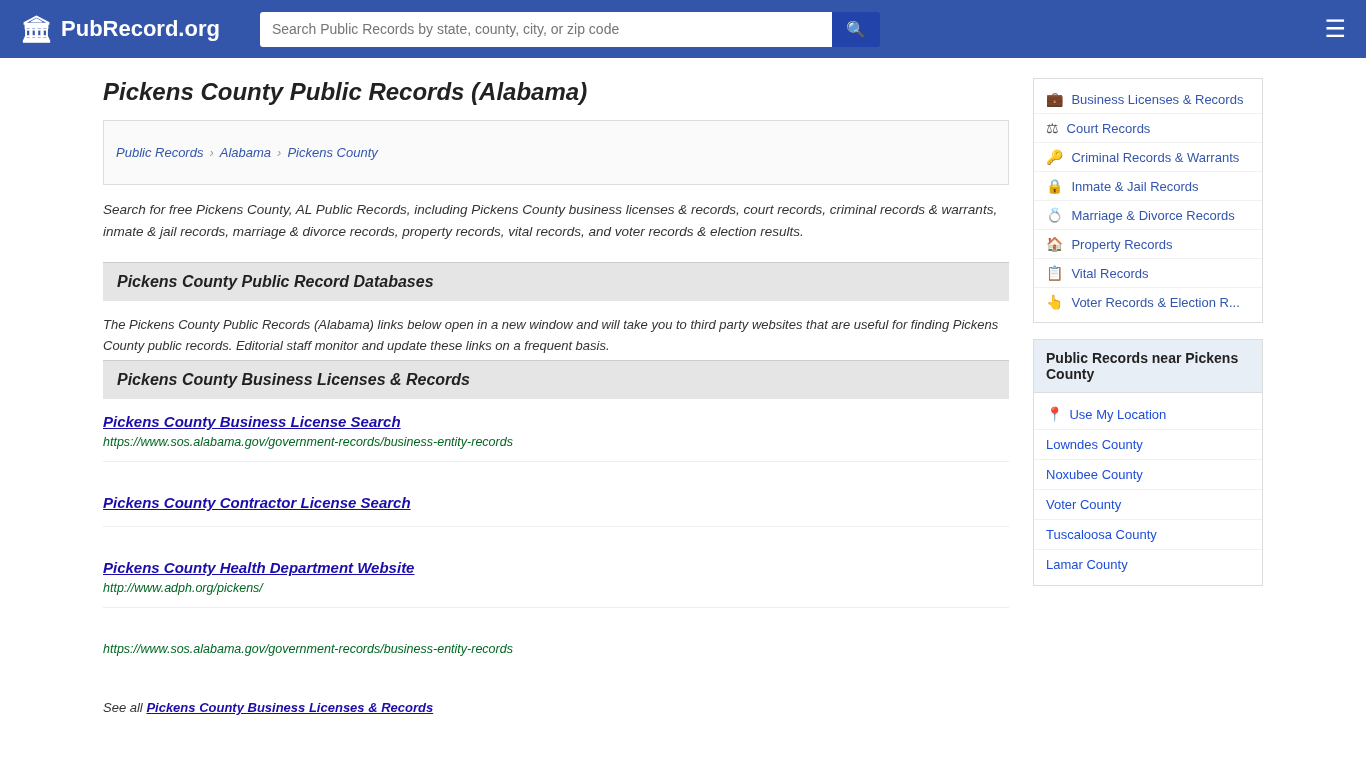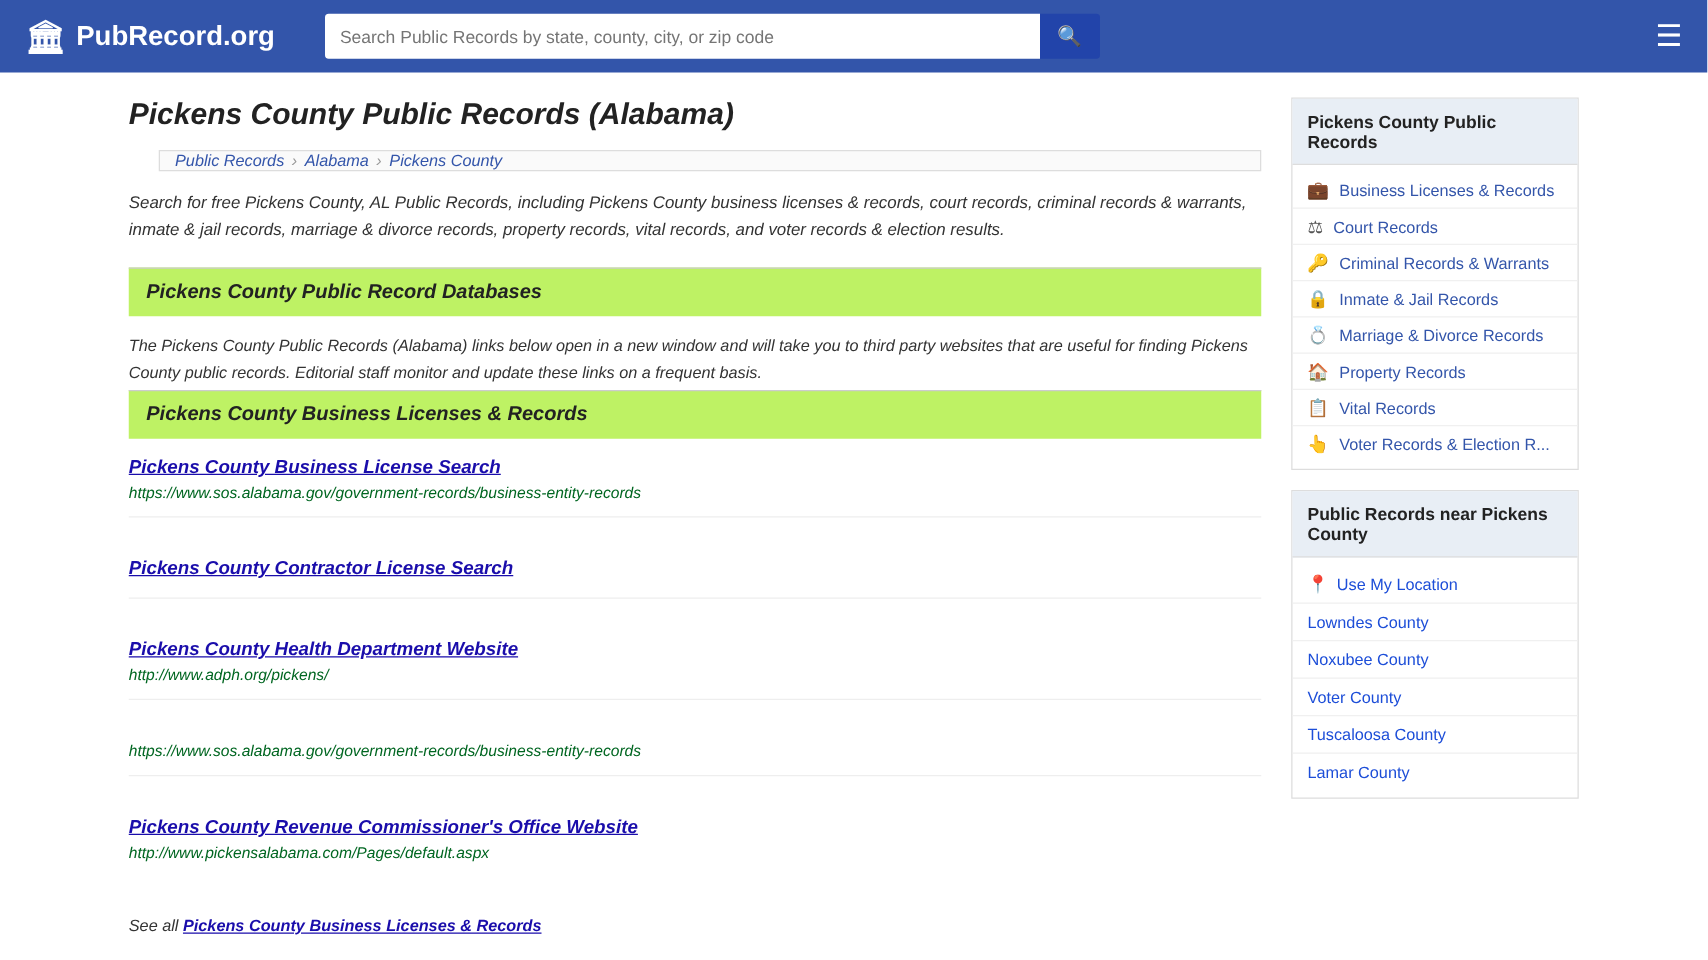--- a/index.html
+++ b/index.html
@@ -85,41 +85,40 @@
 
     
     .breadcrumb {
       font-size: 13px;
       color: #555;
       margin-bottom: 14px;
       display: flex;
       align-items: flex-end;
       gap: 6px;
       border: 1px solid #ddd;
-      padding: 0 12px;
+      padding: 24px 12px;
       background: #fafafa;
-      margin-left: 24px;
     }
     .breadcrumb a {
       color: #3355aa;
       text-decoration: none;
     }
     .breadcrumb .sep { color: #999; }
 
     
     .description {
       font-size: 13.5px;
       line-height: 1.6;
       color: #333;
       margin-bottom: 20px;
     }
 
     
     .section-header {
-      background: #bef264;
+      background: #e5e5e5;
       padding: 10px 14px;
       font-size: 16px;
       font-weight: bold;
       color: #222;
       margin-bottom: 14px;
       border-top: 1px solid #ccc;
     }
 
     
     .db-description {
@@ -261,36 +260,31 @@
       <div class="record-link-group">
         <a class="title-link" href="#">Pickens County Contractor License Search</a>
       </div>
       <div class="record-link-group">
         <a class="title-link" href="#">Pickens County Health Department Website</a>
         <a class="url-link" href="#">http://www.adph.org/pickens/</a>
       </div>
       <div class="record-link-group">
         <a class="url-link" href="#">https://www.sos.alabama.gov/government-records/business-entity-records</a>
       </div>
-      <div class="record-link-group">
-        <a class="title-link" href="#">Pickens County Revenue Commissioner's Office Website</a>
-        <a class="url-link" href="#">http://www.pickensalabama.com/Pages/default.aspx</a>
-      </div>
     </div>
 
     <p class="see-all">
       <span>See all</span> <a href="#">Pickens County Business Licenses &amp; Records</a>
     </p>
 
   </div>
 
   <aside class="sidebar">
 
     <div class="sidebar-box">
-      <div class="sidebar-box-header">Pickens County Public Records</div>
       <ul>
         <li>
           <span class="sidebar-icon">💼</span>
           <a href="#">Business Licenses &amp; Records</a>
         </li>
         <li>
           <span class="sidebar-icon">⚖</span>
           <a href="#">Court Records</a>
         </li>
         <li>

